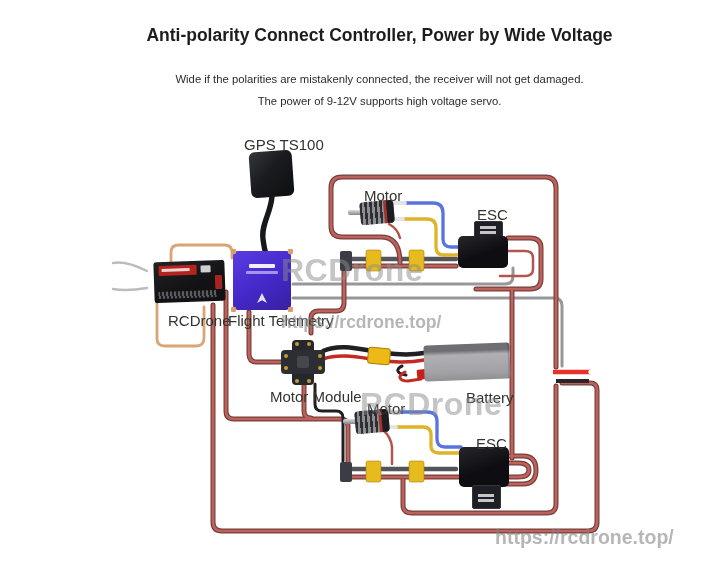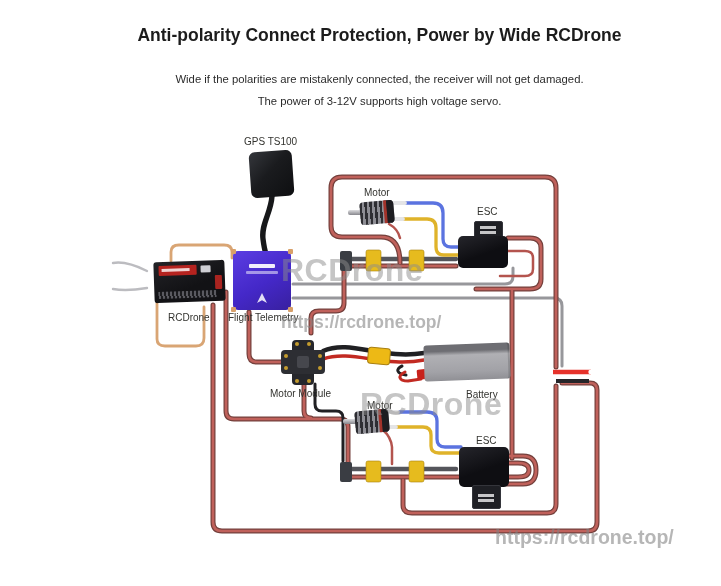--- a/index.html
+++ b/index.html
@@ -2,21 +2,21 @@
 <html><head>
 <meta charset="utf-8">
 <style>
   html,body{margin:0;padding:0;background:#ffffff;}
   .page{position:relative;width:721px;height:586px;background:#fff;overflow:hidden;
         font-family:"Liberation Sans",sans-serif;}
   .hdr{position:absolute;left:42px;right:4px;top:0;text-align:center;}
   .title{position:absolute;left:0;right:0;top:25px;font-size:17.5px;font-weight:700;color:#1c1c1c;letter-spacing:0;}
   .sub1{position:absolute;left:0;right:0;top:73px;font-size:11.3px;color:#2b2b2b;}
   .sub2{position:absolute;left:0;right:0;top:95px;font-size:11.3px;color:#2b2b2b;}
-  .lbl{position:absolute;font-size:10px;color:#33332f;white-space:nowrap;}
+  .lbl{position:absolute;font-size:15px;color:#33332f;white-space:nowrap;}
   .cap{position:absolute;left:285px;top:545px;font-size:10px;color:#3a3a36;white-space:nowrap;}
   .wm{position:absolute;color:rgba(136,136,136,.55);white-space:nowrap;pointer-events:none;}
   .wm-brand{font-size:32px;font-weight:700;letter-spacing:.5px;color:rgba(140,140,140,.5);}
   .wm-url{font-size:17.5px;font-weight:700;color:rgba(130,130,130,.58);}
   svg.wires{position:absolute;left:0;top:0;}
   svg.wires path{fill:none;}
   .red-out use{stroke:#74403c;stroke-width:5;fill:none;stroke-linecap:round;}
   .red-core use{stroke:#c0615b;stroke-width:2.6;fill:none;stroke-linecap:round;}
 
   .comp{position:absolute;}
@@ -55,23 +55,23 @@
   .battery{left:424px;top:344px;width:86px;height:36px;border-radius:3px;transform:rotate(-2deg);
        background:linear-gradient(180deg,#6e6e73 0%,#6e6e73 18%,#b0b0b4 30%,#a2a2a7 75%,#909095 100%);
        box-shadow:inset -2px 0 0 rgba(0,0,0,.15);}
 </style>
 </head>
 <body>
 
 <div class="page">
 
   <div class="hdr">
-    <div class="title">Anti-polarity Connect Protection, Power by Wide RCDrone</div>
+    <div class="title">Anti-polarity Connect Controller, Power by Wide Voltage</div>
     <div class="sub1">Wide if the polarities are mistakenly connected, the receiver will not get damaged.</div>
-    <div class="sub2">The power of 3-12V supports high voltage servo.</div>
+    <div class="sub2">The power of 9-12V supports high voltage servo.</div>
   </div>
 
   <svg class="wires" width="721" height="586" viewBox="0 0 721 586">
     <defs>
       <path id="r1" d="M 400,263 C 400,246 394,237 381,237 L 342,237 Q 331,237 331,226 L 331,188 Q 331,177 342,177 L 545,177 Q 556,177 556,188 L 556,367"></path>
       <path id="r2" d="M 213,305 L 213,522 Q 213,531 222,531 L 588,531 Q 597,531 597,522 L 597,390 Q 597,383 590,383 L 562,383"></path>
       <path id="r3" d="M 403,480 L 403,505 Q 403,513 412,513 L 547,513 Q 556,513 556,504 L 556,386"></path>
       <path id="r4" d="M 226,292 L 226,411 Q 226,419 234,419 L 340,419 Q 348,419 348,427 L 348,462"></path>
       <path id="r5" d="M 311,333 L 311,318 Q 311,311 319,311 L 336,311 Q 344,311 344,303 L 344,271"></path>
       <path id="r6" d="M 249,312 L 249,354 Q 249,362 257,362 L 283,362"></path>

